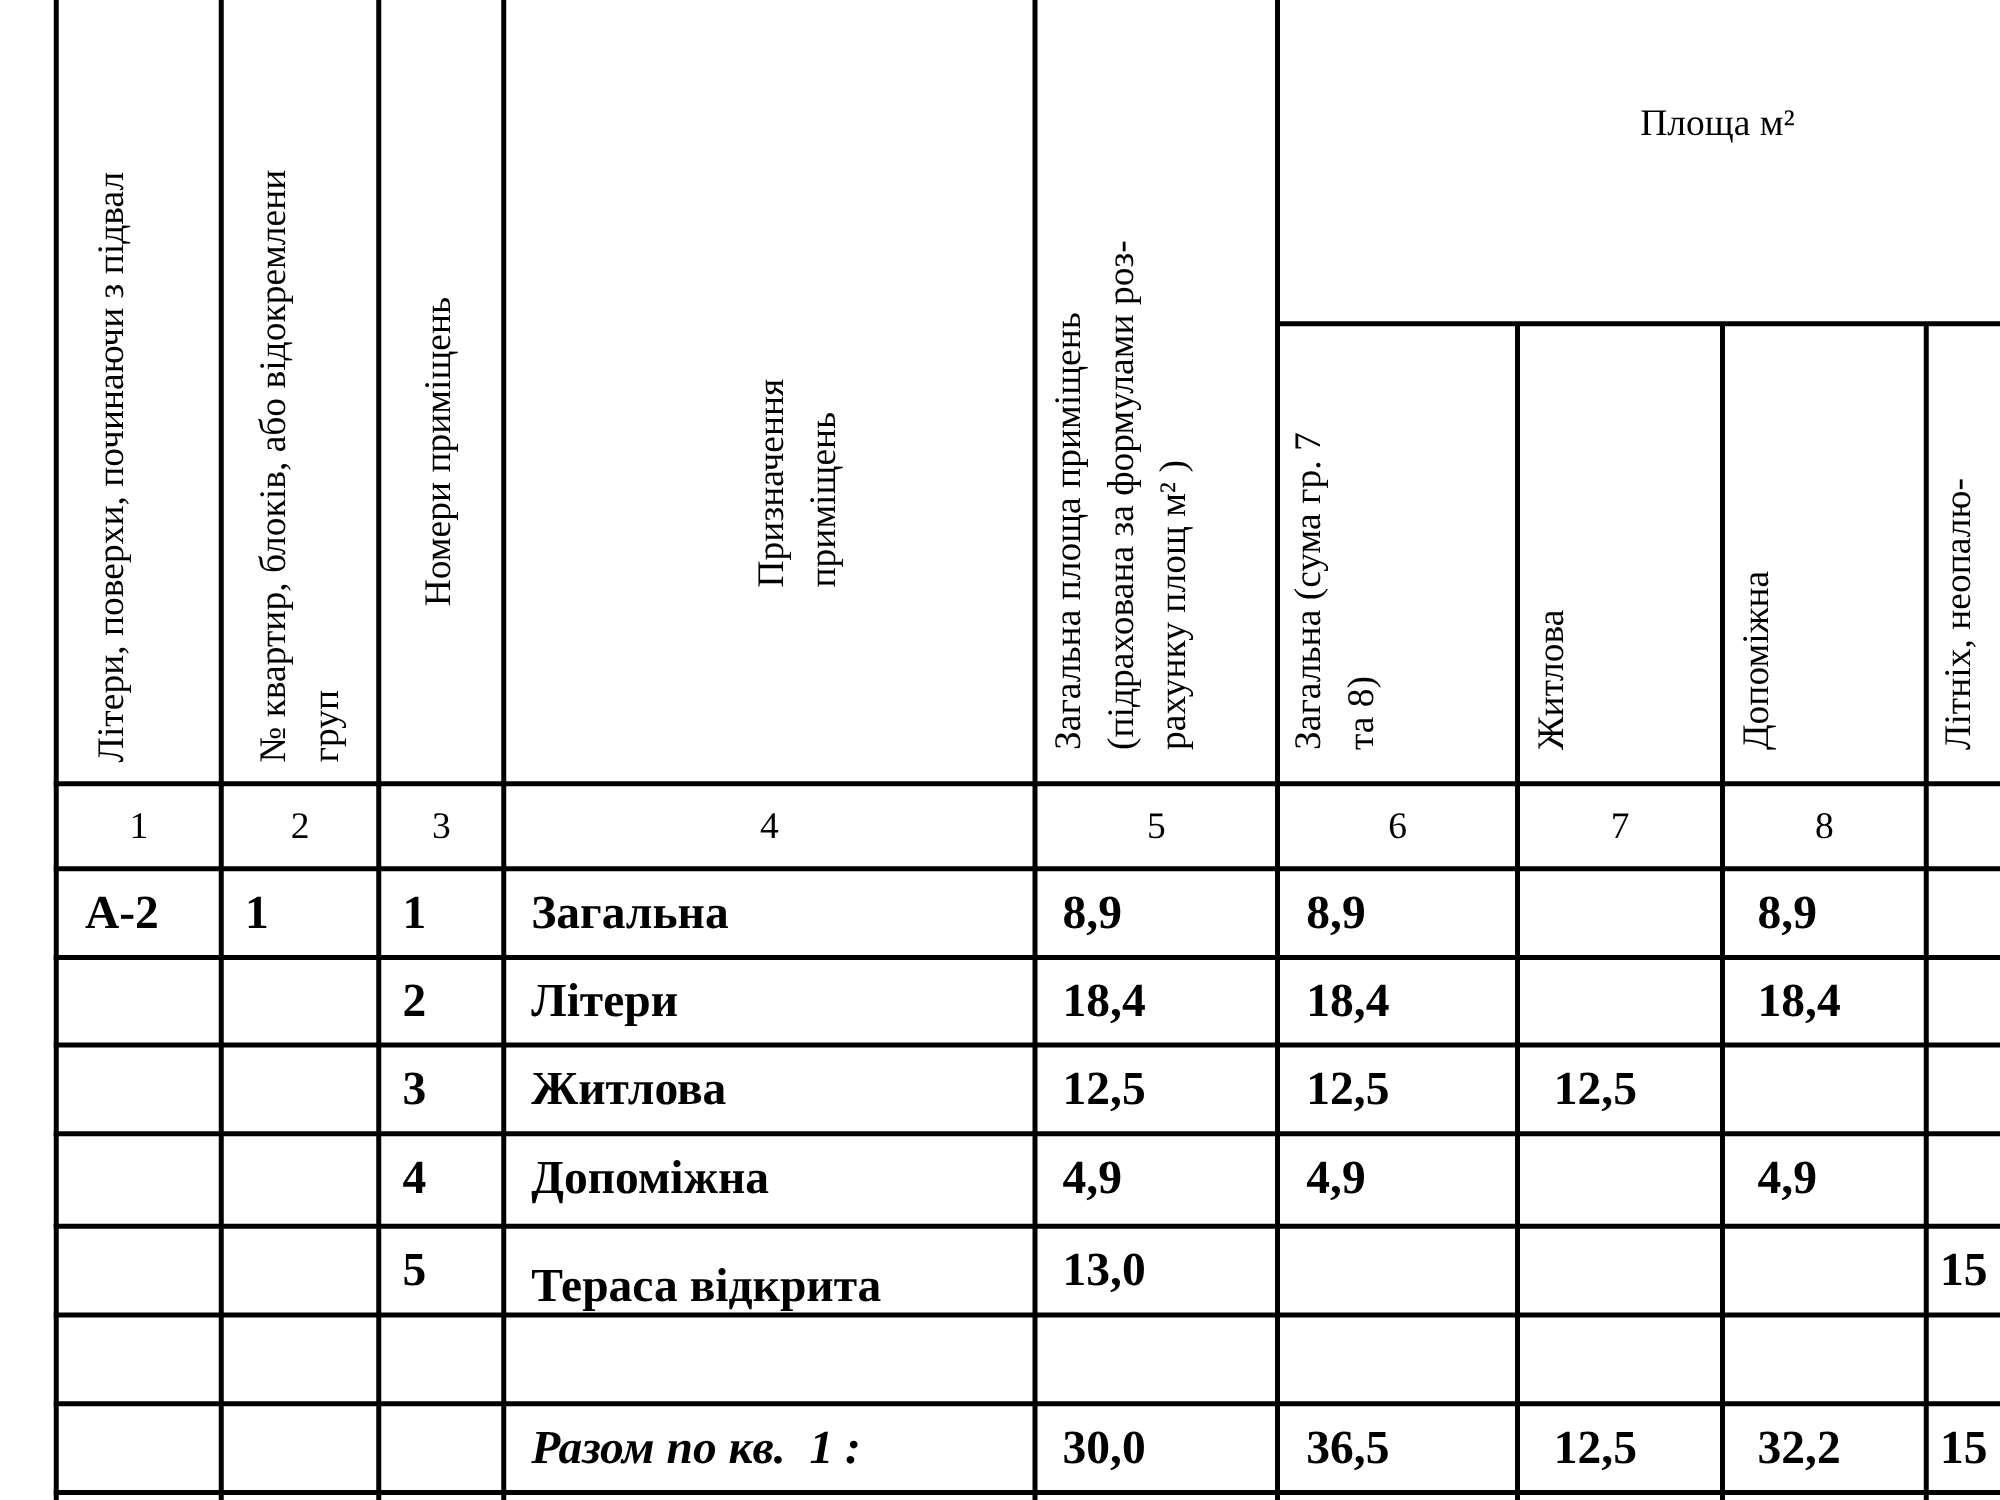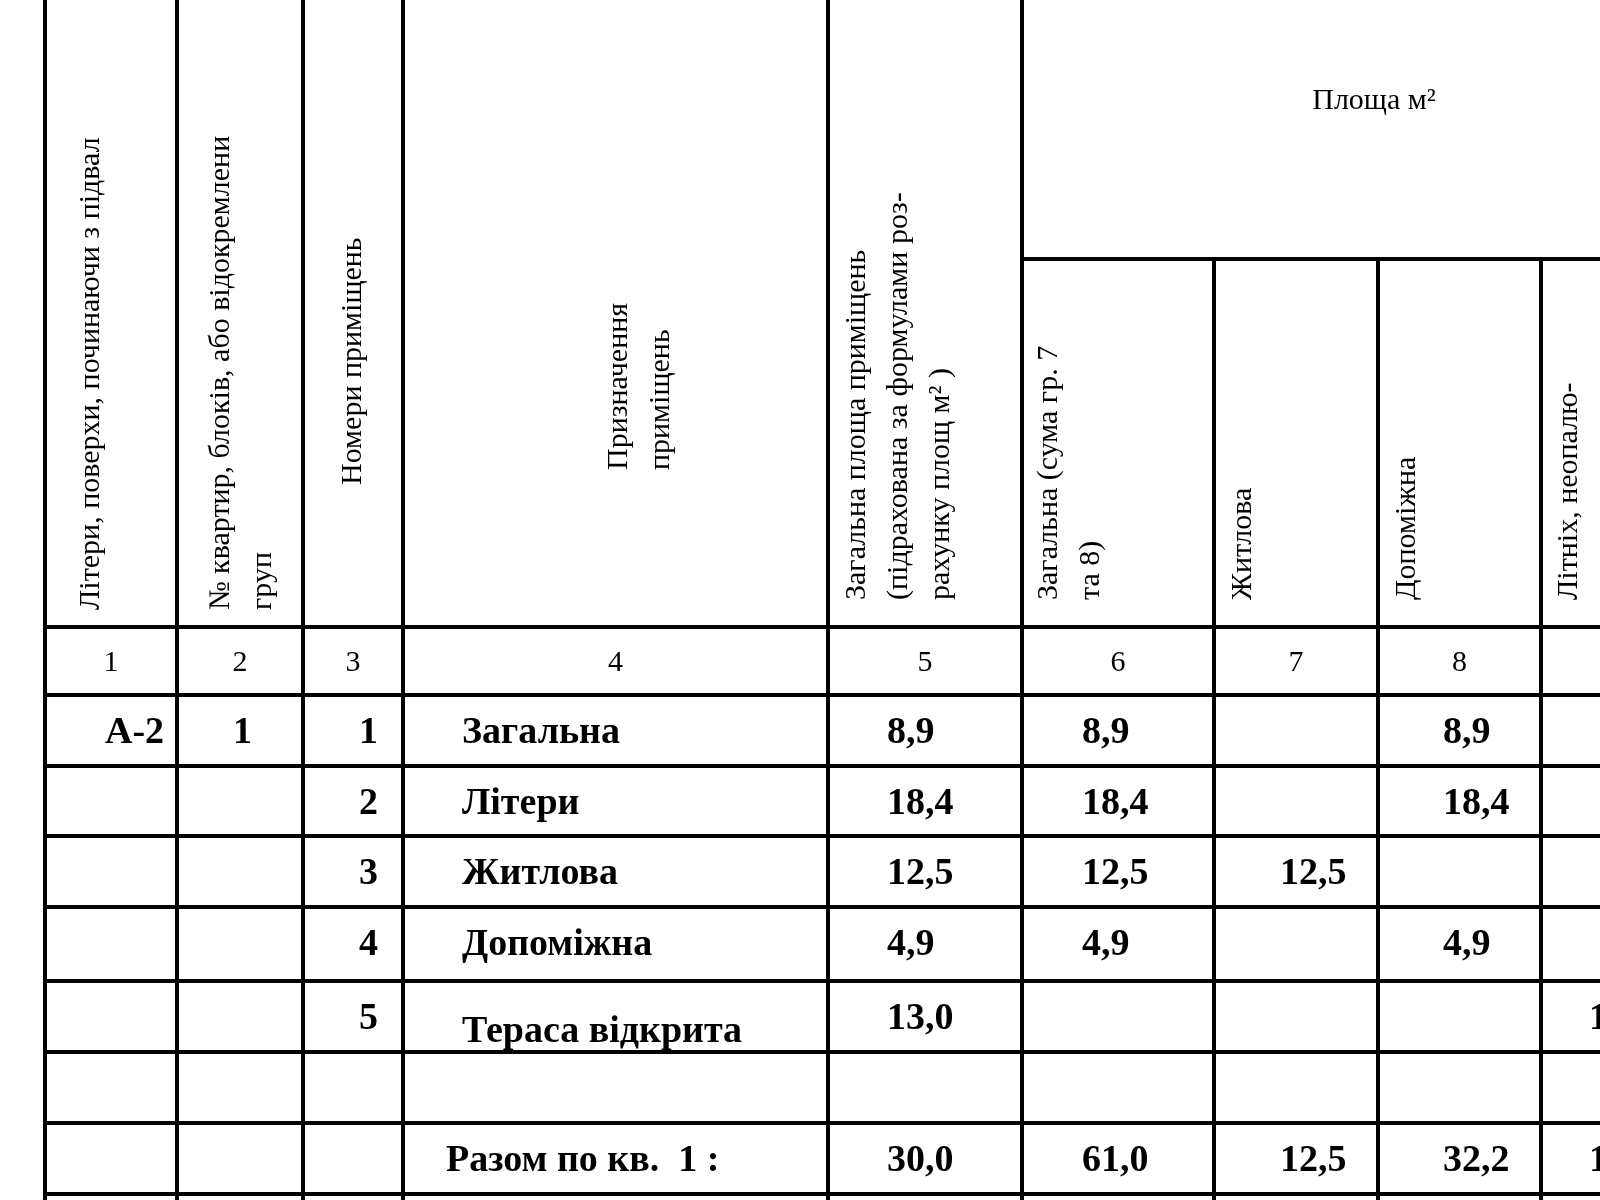--- a/index.html
+++ b/index.html
@@ -39,21 +39,20 @@
     font-size: 30px;
     text-align: center;
     line-height: 30px;
   }
   .data {
     position: absolute;
     font-size: 38px;
     font-weight: bold;
     line-height: 40px;
     white-space: nowrap;
-    margin-left: 37px;
   }
   .title-area {
     position: absolute;
     font-size: 30px;
     text-align: center;
   }
 </style>
 </head>
 <body>
 
@@ -162,19 +161,19 @@
   <div class="data" style="left:1045px; top:996px;"></div>
   <div class="data" style="left:1243px; top:996px;"></div>
   <div class="data" style="left:1406px; top:996px;"></div>
   <div class="data" style="left:1552px; top:996px;">15</div>
 
   <div class="data" style="left:425px; top:1067px;"></div>
 
   <div class="data" style="left:68px; top:1138px;"></div>
   <div class="data" style="left:196px; top:1138px;"></div>
   <div class="data" style="left:322px; top:1138px;"></div>
-  <div class="data" style="left:409px; top:1138px; white-space:pre;">Разом по кв.  1 :</div>
+  <div class="data" style="left:425px; top:1138px; white-space:pre;font-style:italic;">Разом по кв.  1 :</div>
   <div class="data" style="left:850px; top:1138px;">30,0</div>
-  <div class="data" style="left:1045px; top:1138px;">61,0</div>
+  <div class="data" style="left:1045px; top:1138px;">36,5</div>
   <div class="data" style="left:1243px; top:1138px;">12,5</div>
   <div class="data" style="left:1406px; top:1138px;">32,2</div>
   <div class="data" style="left:1552px; top:1138px;">15</div>
 </div>
 
 </body></html>

